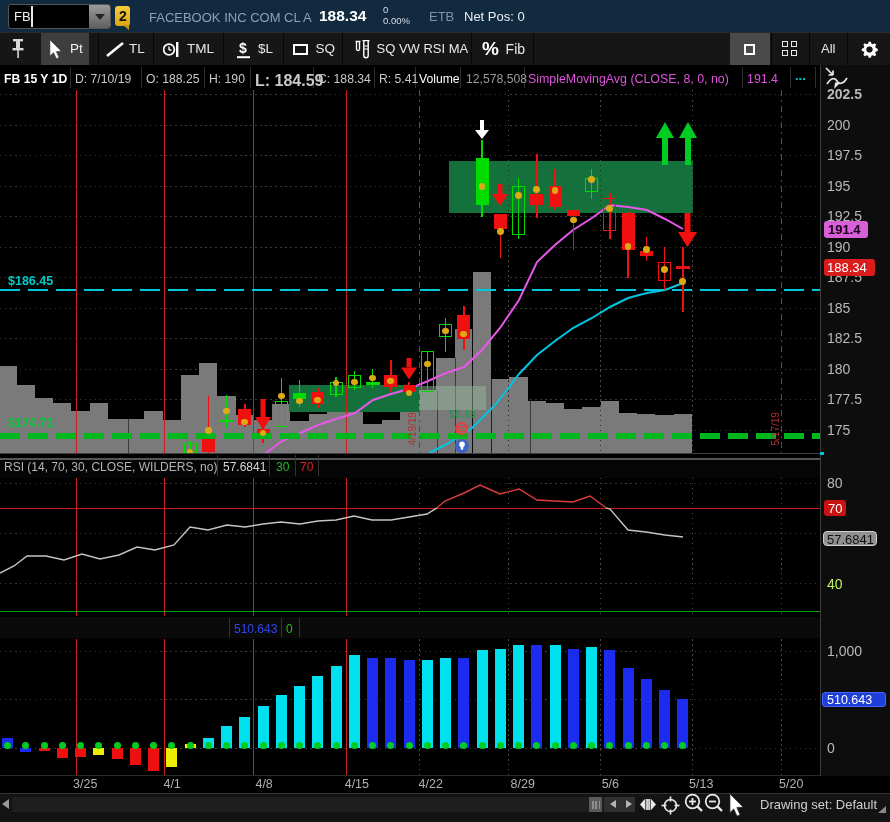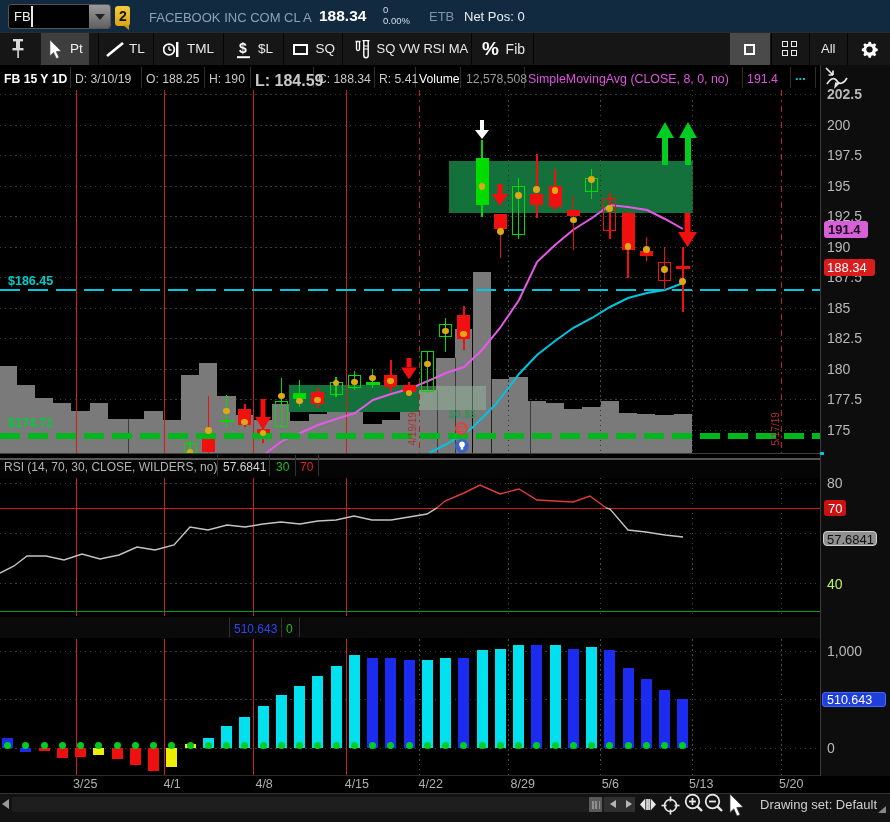--- a/index.html
+++ b/index.html
@@ -83,21 +83,21 @@
 <div style="position:absolute;left:249.5px;top:67px;width:1px;height:21px;background:#2f2f2f;"></div>
 <div style="position:absolute;left:312.5px;top:67px;width:1px;height:21px;background:#2f2f2f;"></div>
 <div style="position:absolute;left:373.5px;top:67px;width:1px;height:21px;background:#2f2f2f;"></div>
 <div style="position:absolute;left:414.5px;top:67px;width:1px;height:21px;background:#2f2f2f;"></div>
 <div style="position:absolute;left:459.5px;top:67px;width:1px;height:21px;background:#2f2f2f;"></div>
 <div style="position:absolute;left:523.5px;top:67px;width:1px;height:21px;background:#2f2f2f;"></div>
 <div style="position:absolute;left:741.5px;top:67px;width:1px;height:21px;background:#2f2f2f;"></div>
 <div style="position:absolute;left:789.5px;top:67px;width:1px;height:21px;background:#2f2f2f;"></div>
 <div style="position:absolute;left:814.5px;top:67px;width:1px;height:21px;background:#2f2f2f;"></div>
 <div style="position:absolute;left:4px;top:72px;font-size:12.2px;color:#ffffff;font-weight:bold;white-space:nowrap;">FB 15 Y 1D</div>
-<div style="position:absolute;left:75px;top:72px;font-size:12.2px;color:#c8c8c8;font-weight:normal;white-space:nowrap;">D: 3/10/19</div>
+<div style="position:absolute;left:75px;top:72px;font-size:12.2px;color:#c8c8c8;font-weight:normal;white-space:nowrap;">D: 7/10/19</div>
 <div style="position:absolute;left:146px;top:72px;font-size:12.2px;color:#c8c8c8;font-weight:normal;white-space:nowrap;">O: 188.25</div>
 <div style="position:absolute;left:209px;top:72px;font-size:12.2px;color:#c8c8c8;font-weight:normal;white-space:nowrap;">H: 190</div>
 <div style="position:absolute;left:255px;top:72px;font-size:16px;color:#c8c8c8;font-weight:bold;white-space:nowrap;">L: 184.59</div>
 <div style="position:absolute;left:318px;top:72px;font-size:12.2px;color:#c8c8c8;font-weight:normal;white-space:nowrap;">C: 188.34</div>
 <div style="position:absolute;left:379px;top:72px;font-size:12.2px;color:#c8c8c8;font-weight:normal;white-space:nowrap;">R: 5.41</div>
 <div style="position:absolute;left:419px;top:72px;font-size:12.2px;color:#ffffff;font-weight:normal;white-space:nowrap;">Volume</div>
 <div style="position:absolute;left:466px;top:72px;font-size:12.2px;color:#9a9a9a;font-weight:normal;white-space:nowrap;">12,578,508</div>
 <div style="position:absolute;left:528px;top:72px;font-size:12.4px;color:#e052e0;font-weight:normal;white-space:nowrap;">SimpleMovingAvg (CLOSE, 8, 0, no)</div>
 <div style="position:absolute;left:747px;top:72px;font-size:12.4px;color:#e052e0;font-weight:normal;white-space:nowrap;">191.4</div>
 <div style="position:absolute;left:795px;top:68px;font-size:13px;color:#00c8c8;font-weight:bold;white-space:nowrap;">...</div>

